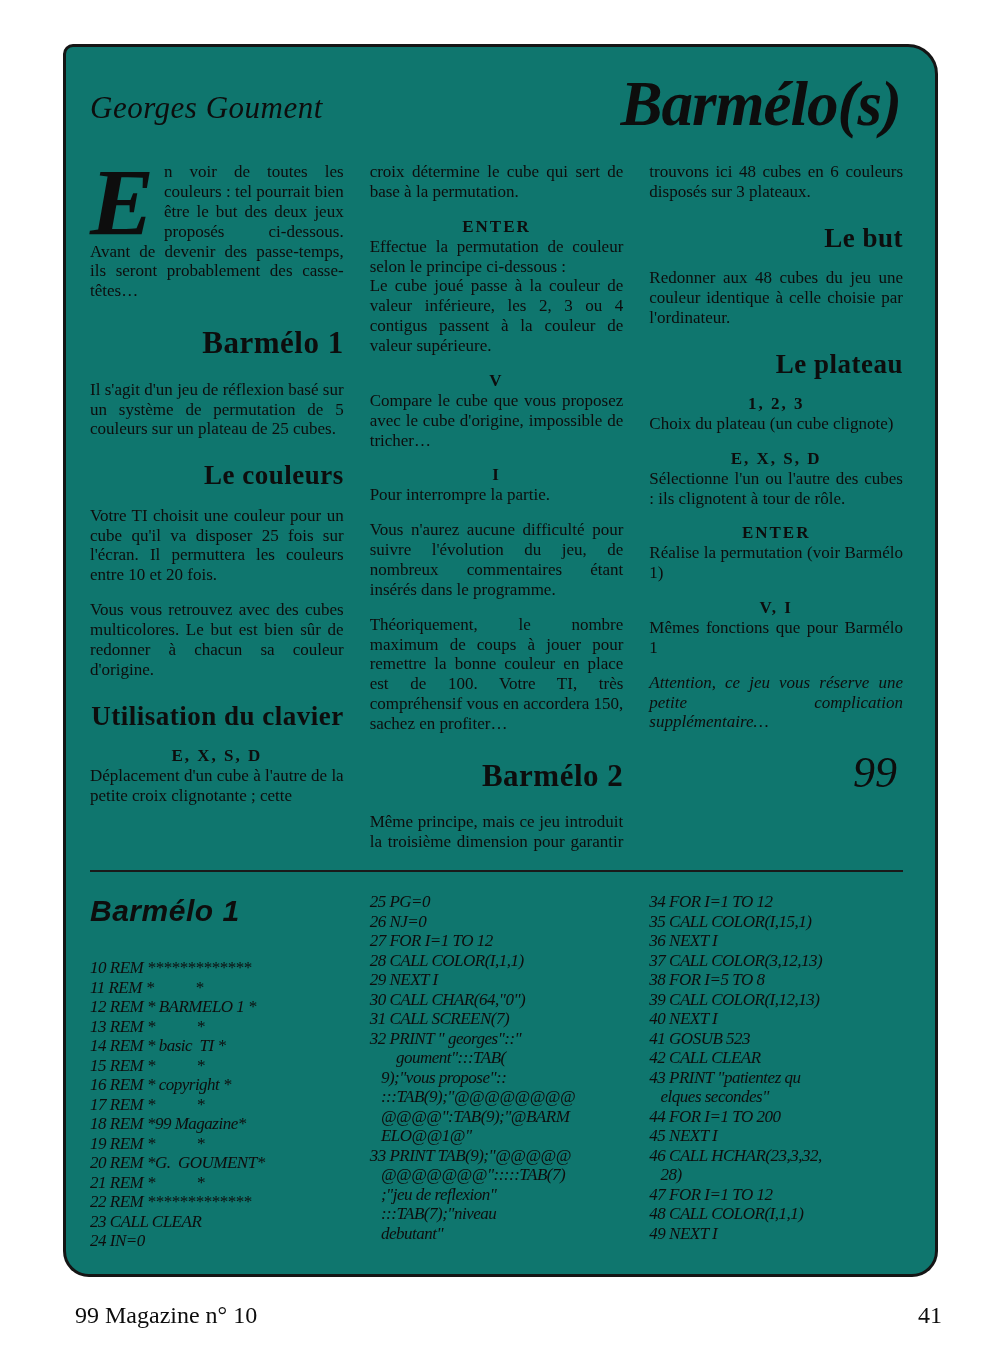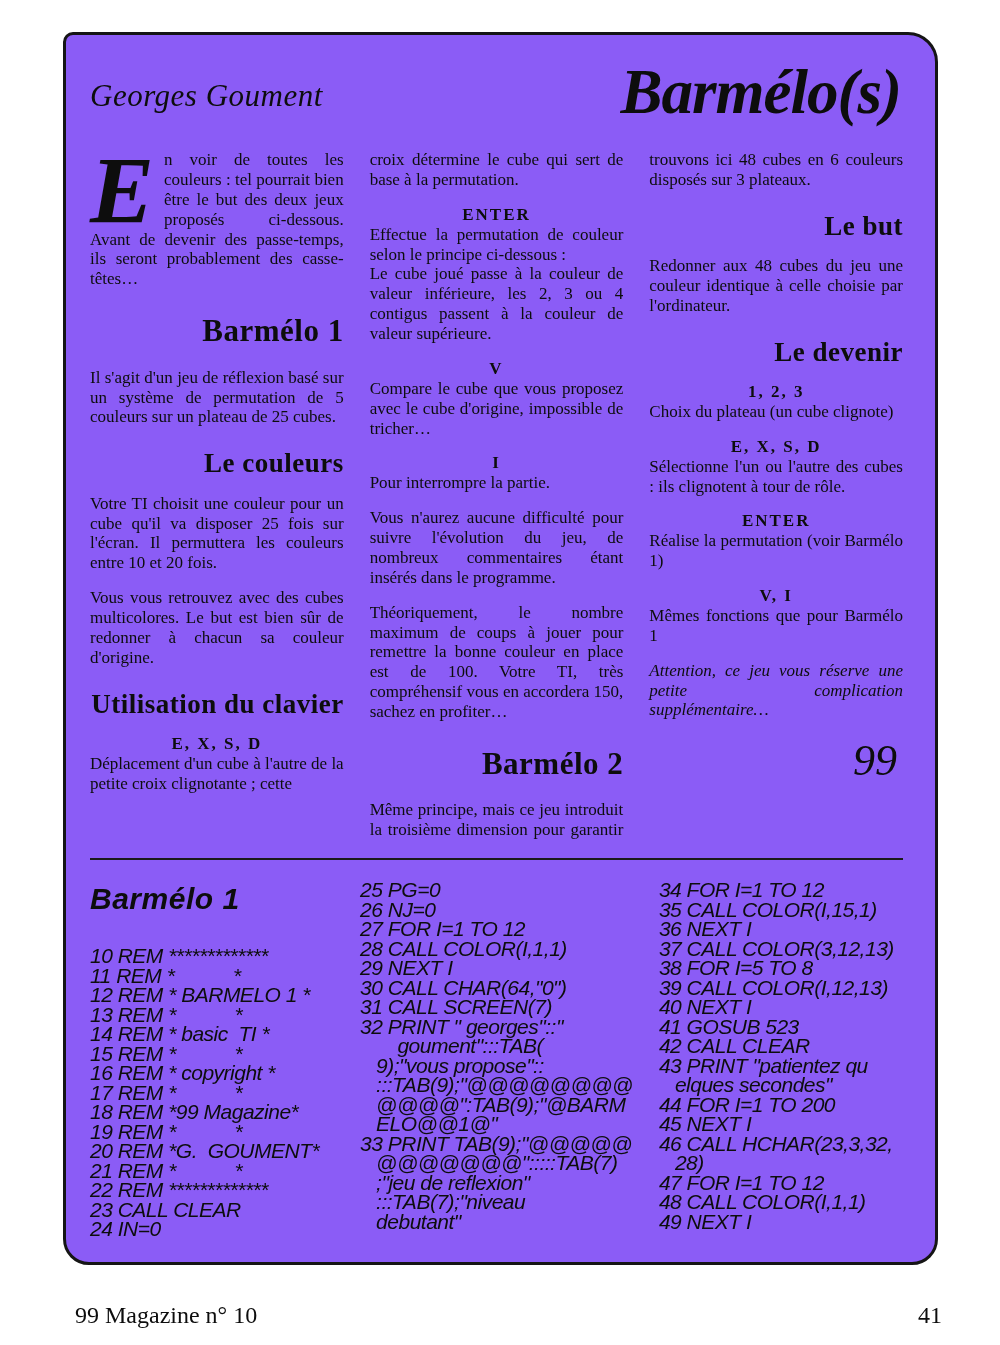--- a/index.html
+++ b/index.html
@@ -6,26 +6,26 @@
   .page{
     position:relative;
     width:1000px;height:1345px;
     background:#ffffff;
     font-family:"Liberation Serif","DejaVu Serif",serif;
     color:#0d0d0d;
     overflow:hidden;
   }
   .frame{
     position:absolute;
-    left:63px;top:32px;
+    left:63px;top:44px;
     width:875px;height:1233px;
     box-sizing:border-box;
     border:3px solid #151515;
     border-radius:10px 30px 26px 26px;
-    background:#8b5cf6;
+    background:#0f766e;
   }
   
   .hdr{
     display:flex;
     justify-content:space-between;
     align-items:flex-end;
     padding:26px 34px 0 24px;
   }
   .author{
     font-style:italic;
@@ -108,23 +108,23 @@
   .listing h3{
     font-family:"Liberation Sans","DejaVu Sans",sans-serif;
     font-style:italic;
     font-weight:bold;
     font-size:30px;
     margin:2px 0 30px 0;
     letter-spacing:.5px;
   }
   .listing pre{
     margin:0;
-    font-family:Liberation Sans, sans-serif;
-    font-style:italic;
-    font-size:21px;
+    font-family:Liberation Serif, serif;
+    font-style:italic;
+    font-size:17px;
     line-height:19.5px;
     white-space:pre;
     letter-spacing:-.5px;
   }
   
   .pagefoot{
     position:absolute;
     left:75px;right:58px;bottom:16px;
     display:flex;
     justify-content:space-between;
@@ -169,21 +169,21 @@
         <p>Vous n'aurez aucune difficulté pour suivre l'évolution du jeu, de nombreux commentaires étant insérés dans le programme.</p>
         <p>Théoriquement, le nombre maximum de coups à jouer pour remettre la bonne couleur en place est de 100. Votre TI, très compréhensif vous en accordera 150, sachez en profiter…</p>
         <h2 class="big">Barmélo 2</h2>
         <p>Même principe, mais ce jeu introduit la troisième dimension pour garantir la migraine. Nous</p>
       </div>
 
       <div class="col">
         <p>trouvons ici 48 cubes en 6 couleurs disposés sur 3 plateaux.</p>
         <h2>Le but</h2>
         <p>Redonner aux 48 cubes du jeu une couleur identique à celle choisie par l'ordinateur.</p>
-        <h2>Le devenir</h2>
+        <h2>Le plateau</h2>
         <p class="keylabel">1, 2, 3</p>
         <p>Choix du plateau (un cube clignote)</p>
         <p class="keylabel">E, X, S, D</p>
         <p>Sélectionne l'un ou l'autre des cubes : ils clignotent à tour de rôle.</p>
         <p class="keylabel">ENTER</p>
         <p>Réalise la permutation (voir Barmélo 1)</p>
         <p class="keylabel">V, I</p>
         <p>Mêmes fonctions que pour Barmélo 1</p>
         <p class="note">Attention, ce jeu vous réserve une petite complication supplémentaire…</p>
         <div class="logo99">99</div>

